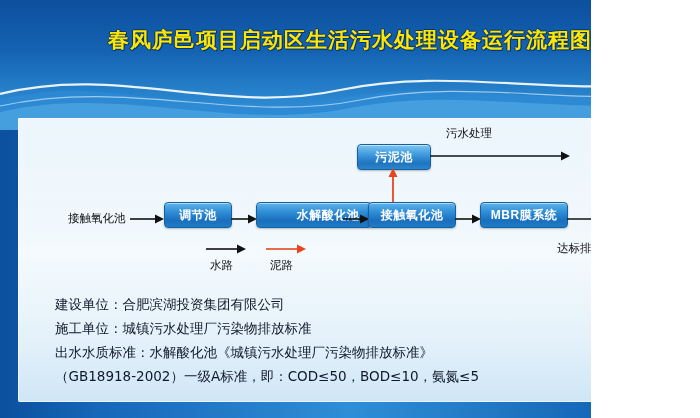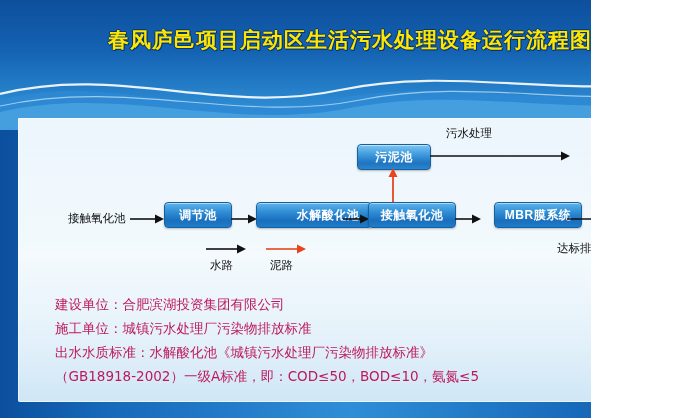--- a/index.html
+++ b/index.html
@@ -107,21 +107,21 @@
     font-family: "DejaVu Sans", "Liberation Sans", sans-serif;
     white-space: nowrap;
   }
   .arrow-svg { position: absolute; }
 
   
   .info {
     position: absolute;
     left: 55px; top: 292px;
     width: 600px;
-    color: #be185d;
+    color: #0f172a;
     font-size: 13.5px;
     line-height: 24px;
     font-family: "DejaVu Sans", "Liberation Sans", sans-serif;
   }
   .info .row { white-space: nowrap; }
   .info .lbl { display: inline-block; }
 </style>
 </head>
 <body>
 
@@ -173,21 +173,21 @@
 
     <div class="node" style="left:350px; top:84px; width:86px; height:24px;">
       <span>接触氧化池</span>
     </div>
 
     <svg class="arrow-svg" style="left:437px; top:94px;" width="26" height="14" viewBox="0 0 26 14">
       <line x1="0" y1="7" x2="17" y2="7" stroke="#111111" stroke-width="1.6"></line>
       <polygon points="17,2.5 26,7 17,11.5" fill="#111111"></polygon>
     </svg>
 
-    <div class="node" style="left:476px; top:84px; width:86px; height:24px;">
+    <div class="node" style="left:462px; top:84px; width:86px; height:24px;">
       <span>MBR膜系统</span>
     </div>
 
     <svg class="arrow-svg" style="left:549px; top:94px;" width="48" height="14" viewBox="0 0 48 14">
       <line x1="0" y1="7" x2="39" y2="7" stroke="#111111" stroke-width="1.6"></line>
       <polygon points="39,2.5 48,7 39,11.5" fill="#111111"></polygon>
     </svg>
 
     <div class="plain-label" style="left:539px; top:79px;margin-top:44px;">达标排外</div>
 

